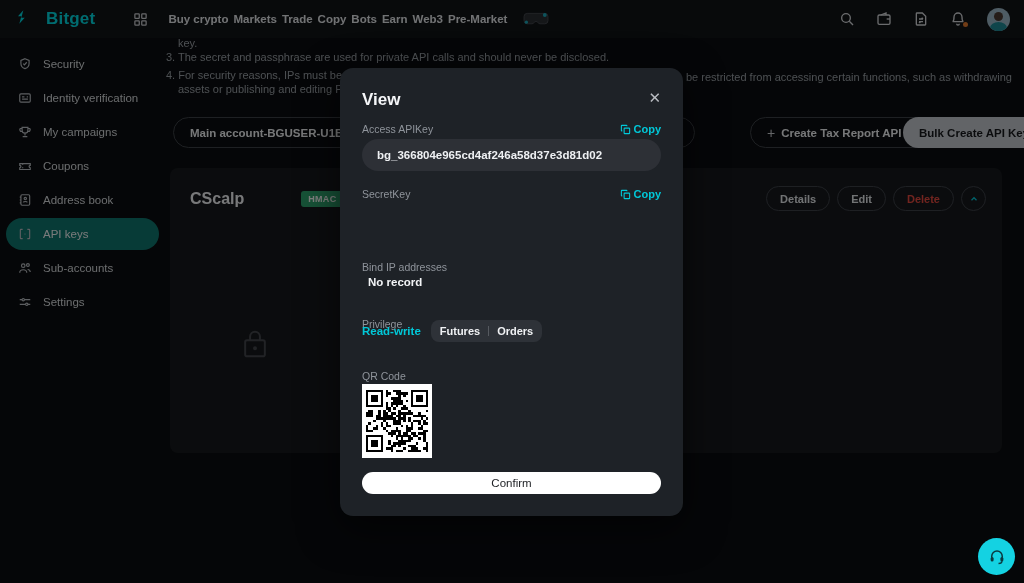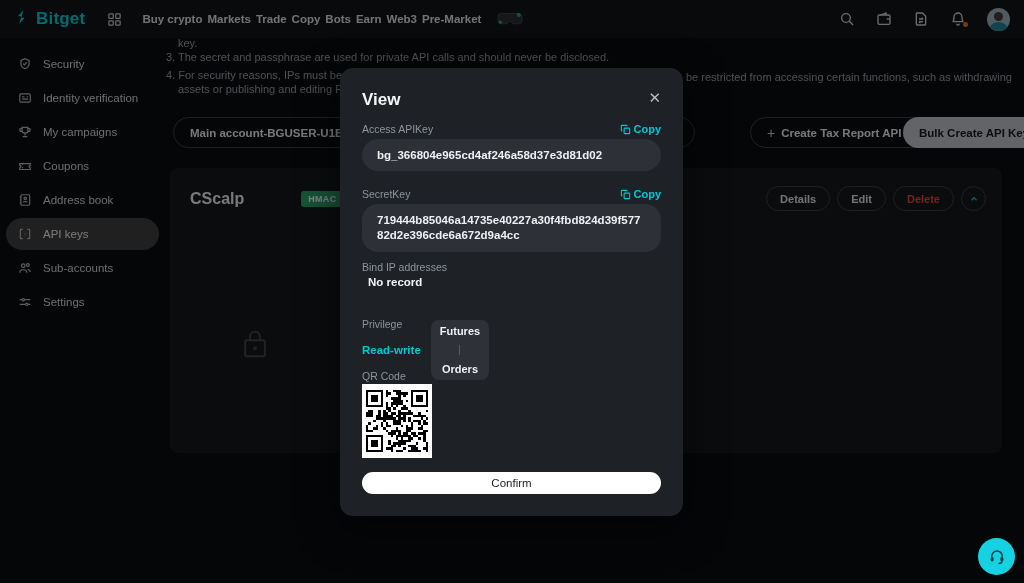--- a/index.html
+++ b/index.html
@@ -3,21 +3,21 @@
 <meta charset="utf-8">
 <style>
   * { margin:0; padding:0; box-sizing:border-box; }
   html,body { width:1024px; height:583px; overflow:hidden; background:#0b0d10;
     font-family:"Liberation Sans", sans-serif; -webkit-font-smoothing:antialiased; }
   .icon svg { display:block; }
 
   
   .topnav { position:absolute; left:0; top:0; width:1024px; height:38px;
     background:#111417; display:flex; align-items:center; padding:0 14px; z-index:10; }
-  .logo { display:flex; align-items:flex-start; gap:6px; margin-right:22px; cursor:pointer; }
+  .logo { display:flex; align-items:flex-start; gap:16px; margin-right:38px; cursor:pointer; }
   .logo-text { color:#00d8e0; font-size:17px; font-weight:bold; letter-spacing:.2px; }
   .apps-icon { margin-right:20px; cursor:pointer; }
   .nav-items { display:flex; align-items:center; gap:5px; }
   .nav-item { color:#e3e6e9; font-size:11.5px; font-weight:bold; cursor:pointer; white-space:nowrap; }
   .vr-icon { margin-left:16px; cursor:pointer; }
   .nav-right { margin-left:auto; display:flex; align-items:center; gap:21px; }
   .nav-icon { position:relative; cursor:pointer; color:#d6d9dc; }
   .bell-dot { position:absolute; right:-2px; bottom:0; width:5px; height:5px;
     border-radius:50%; background:#e0782c; }
   .avatar { width:23px; height:23px; border-radius:50%; background:#9db9c8;
@@ -25,21 +25,21 @@
   .avatar .head { position:absolute; left:7px; top:4px; width:9px; height:9px;
     border-radius:50%; background:#4a3b33; }
   .avatar .body { position:absolute; left:3px; top:14px; width:17px; height:12px;
     border-radius:50% 50% 0 0; background:#1e8b96; }
 
   
   .sidebar { position:absolute; left:0; top:38px; width:165px; bottom:0; padding-top:8px; z-index:5; }
   .side-item { display:flex; align-items:center; gap:11px; height:32px; margin:2px 6px;
     padding:0 12px; border-radius:16px; color:#d7dadd; font-size:11.5px; cursor:pointer; }
   .side-item .icon { color:#b9bdc2; }
-  .side-item.active { background:#404040; color:#f3f4f6; }
+  .side-item.active { background:#0f766e; color:#f3f4f6; }
 
   
   .main { position:absolute; left:165px; top:38px; right:0; bottom:0; z-index:4; }
   .note { color:#9aa0a6; font-size:11px; line-height:14px; }
   .note-key { position:absolute; left:13px; top:-2px; }
   .note-3 { position:absolute; left:1px; top:12px; }
   .note-4a { position:absolute; left:1px; top:30px; }
   .note-4a-right { position:absolute; left:521px; top:32px; }
   .note-4b { position:absolute; left:13px; top:44px; }
 
@@ -84,21 +84,21 @@
   .copy-link { display:flex; align-items:center; gap:3px; color:#00c8d8;
     font-size:11px; font-weight:bold; cursor:pointer; }
   .field-box { position:absolute; left:22px; right:22px; background:#2d3036;
     border-radius:16px; padding:9px 15px; color:#eef0f3; font-size:11.5px;
     font-weight:bold; line-height:15px; word-break:break-all; }
   .plain-label { position:absolute; left:22px; color:#8f949b; font-size:10.5px; }
   .plain-value { position:absolute; left:22px; color:#f2f4f6; font-size:11.5px; font-weight:bold;padding-left:6px; }
   .priv-row { position:absolute; left:22px; top:252px; display:flex; align-items:center; gap:10px; }
   .priv-selected { color:#00c8d8; font-size:11.5px; font-weight:bold; cursor:pointer; }
   .priv-pill { display:flex; align-items:center; background:#2e3238; border-radius:8px;
-    padding:5px 9px; gap:8px;flex-direction:column; }
+    padding:5px 9px; gap:8px; }
   .priv-opt { color:#f0f2f4; font-size:11px; font-weight:bold; cursor:pointer; }
   .priv-sep { width:1px; height:10px; background:#565a60; }
   .qr-box { position:absolute; left:22px; top:316px; width:70px; height:74px;
     background:#fff; display:flex; align-items:center; justify-content:center; }
   .confirm-btn { position:absolute; left:22px; right:22px; top:404px; height:22px;
     background:#ffffff; border:none; border-radius:11px; color:#1c1e22;
     font-size:11.5px; font-family:"Liberation Sans", sans-serif; cursor:pointer; }
 
   .support-fab { position:absolute; right:9px; bottom:8px; width:37px; height:37px;
     border-radius:50%; background:#14d2e2; z-index:80; display:flex; align-items:center;
@@ -321,21 +321,20 @@
     <span class="copy-link">
       <span class="icon">
         <svg width="11" height="11" viewBox="0 0 24 24" fill="none" stroke="currentColor" stroke-width="2.4">
             <rect x="9" y="9" width="12" height="12" rx="1.5"></rect>
             <path d="M5 15H4a1 1 0 01-1-1V4a1 1 0 011-1h10a1 1 0 011 1v1"></path>
           </svg>
       </span>
       <span>Copy</span>
     </span>
   </div>
-  <div class="field-box" style="top:136px; min-height:39px;">719444b85046a14735e40227a30f4fbd824d39f57782d2e396cde6a672d9a4cc</div>
 
   <div class="plain-label" style="top:193px;">Bind IP addresses</div>
   <div class="plain-value" style="top:208px;">No record</div>
 
   <div class="plain-label" style="top:222px;margin-top:28px;">Privilege</div>
   <div class="priv-row">
     <span class="priv-selected">Read-write</span>
     <span class="priv-pill">
       <span class="priv-opt">Futures</span>
       <span class="priv-sep"></span>

